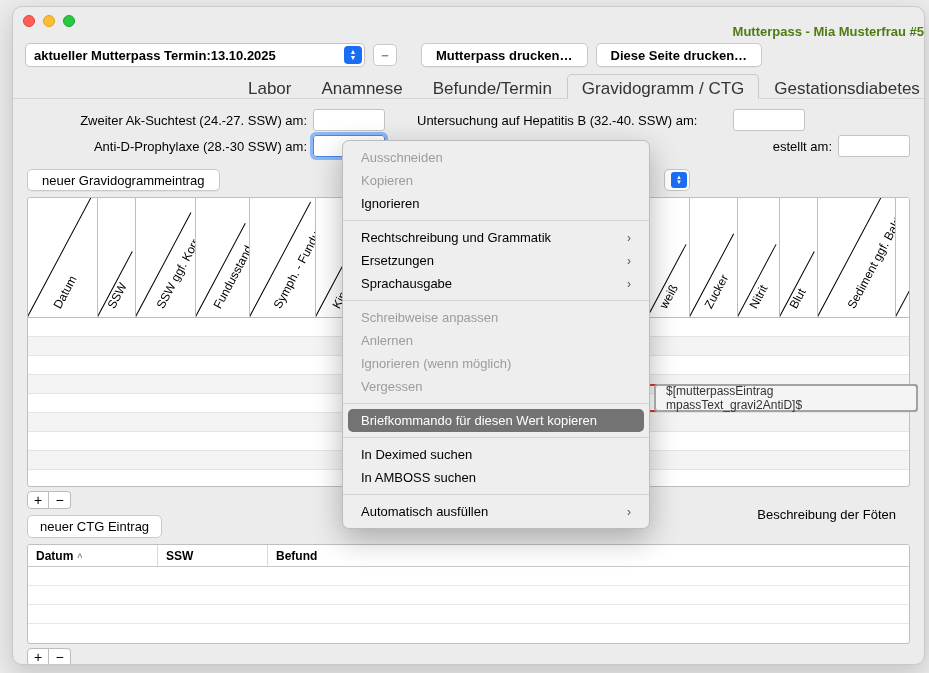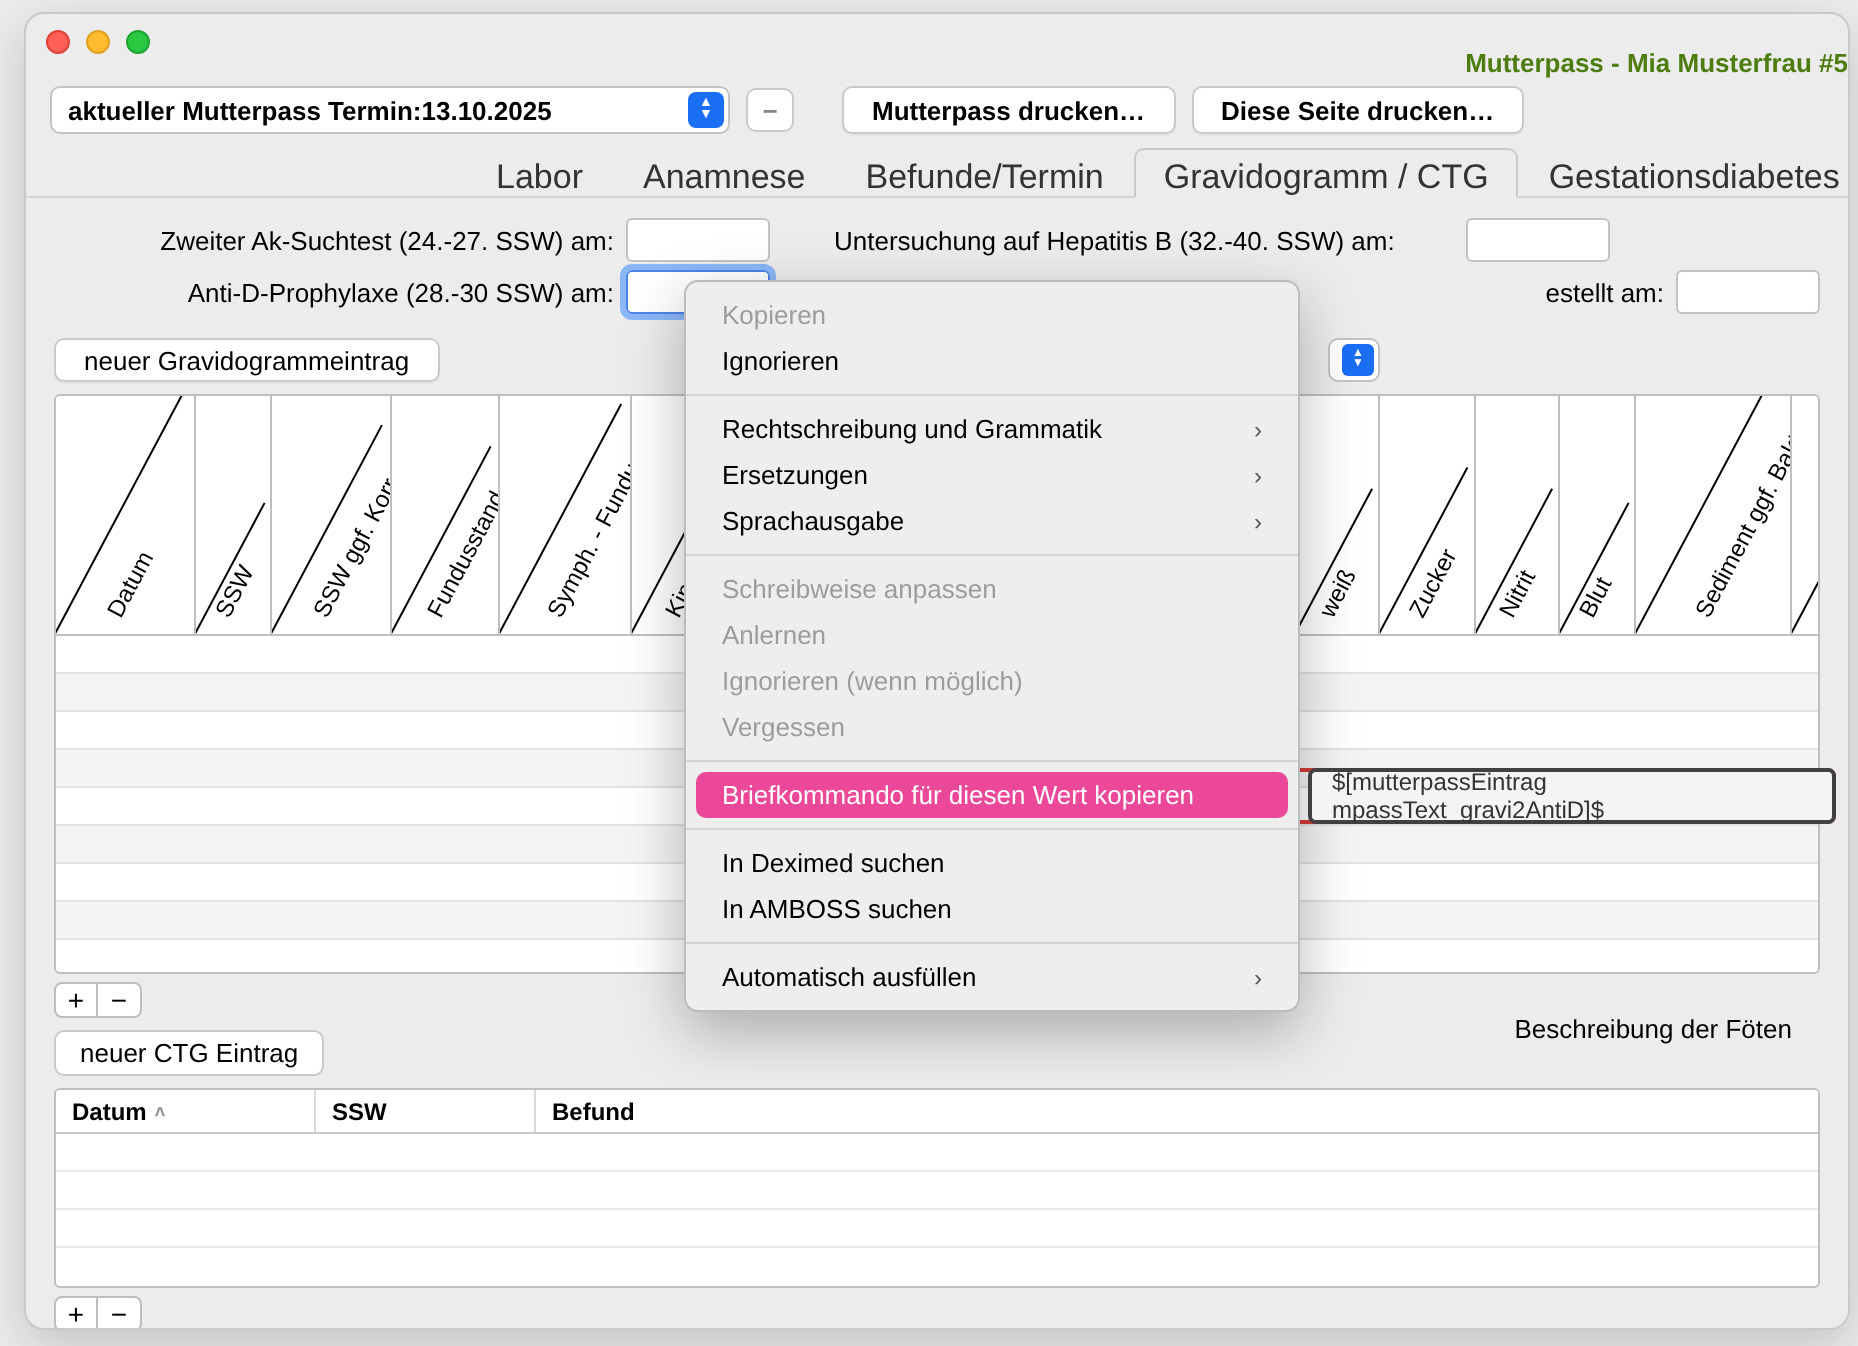--- a/index.html
+++ b/index.html
@@ -138,27 +138,27 @@
 
   
   .ctx {
     position:absolute; left:342px; top:140px; width:308px;
     background:#eeeeee; border:1px solid #bcbcbc; border-radius:7px;
     box-shadow: 0 10px 30px rgba(0,0,0,0.28);
     padding:5px 0; font-size:13px;
   }
   .ctx .mi { padding:4px 18px; display:flex; align-items:center; justify-content:space-between; }
   .ctx .mi.dis { color:#9c9c9c; }
-  .ctx .mi.hi { background:#ec4899; color:#fff; margin:0 5px; border-radius:5px; padding:4px 13px;}
+  .ctx .mi.hi { background:#737373; color:#fff; margin:0 5px; border-radius:5px; padding:4px 13px;}
   .ctx .sep { height:1px; background:#d3d3d3; margin:5px 0; }
   .ctx .chev { font-size:12px; color:#555; }
 
   .ctx-side {
     position:absolute; left:654px; top:384px;
-    border:2px solid #404040; border-radius:4px;
+    border:2px solid #a3a3a3; border-radius:4px;
     background:#f4f4f4; padding:6px 10px; font-size:12px; color:#333;
     height:28px; display:flex; align-items:center;
     width:264px;
   }
   .ctx-hi-border {
     position:absolute; left:344px; top:384px; width:574px; height:28px;
     border:2px solid #d63a37; border-radius:4px; pointer-events:none;
   }
 </style>
 </head>
@@ -354,20 +354,23 @@
       </div>
   </div>
 
   <div class="foet-lbl">Beschreibung der Föten</div>
 </div>
 
 <div class="ctx-hi-border"></div>
 
 <div class="ctx">
   <div class="mi dis">
+      <span>Ausschneiden</span>
+    </div>
+  <div class="mi dis">
       <span>Kopieren</span>
     </div>
   <div class="mi">
       <span>Ignorieren</span>
     </div>
   <div class="sep"></div>
   <div class="mi">
       <span>Rechtschreibung und Grammatik</span>
       <span class="chev">›</span>
     </div>

